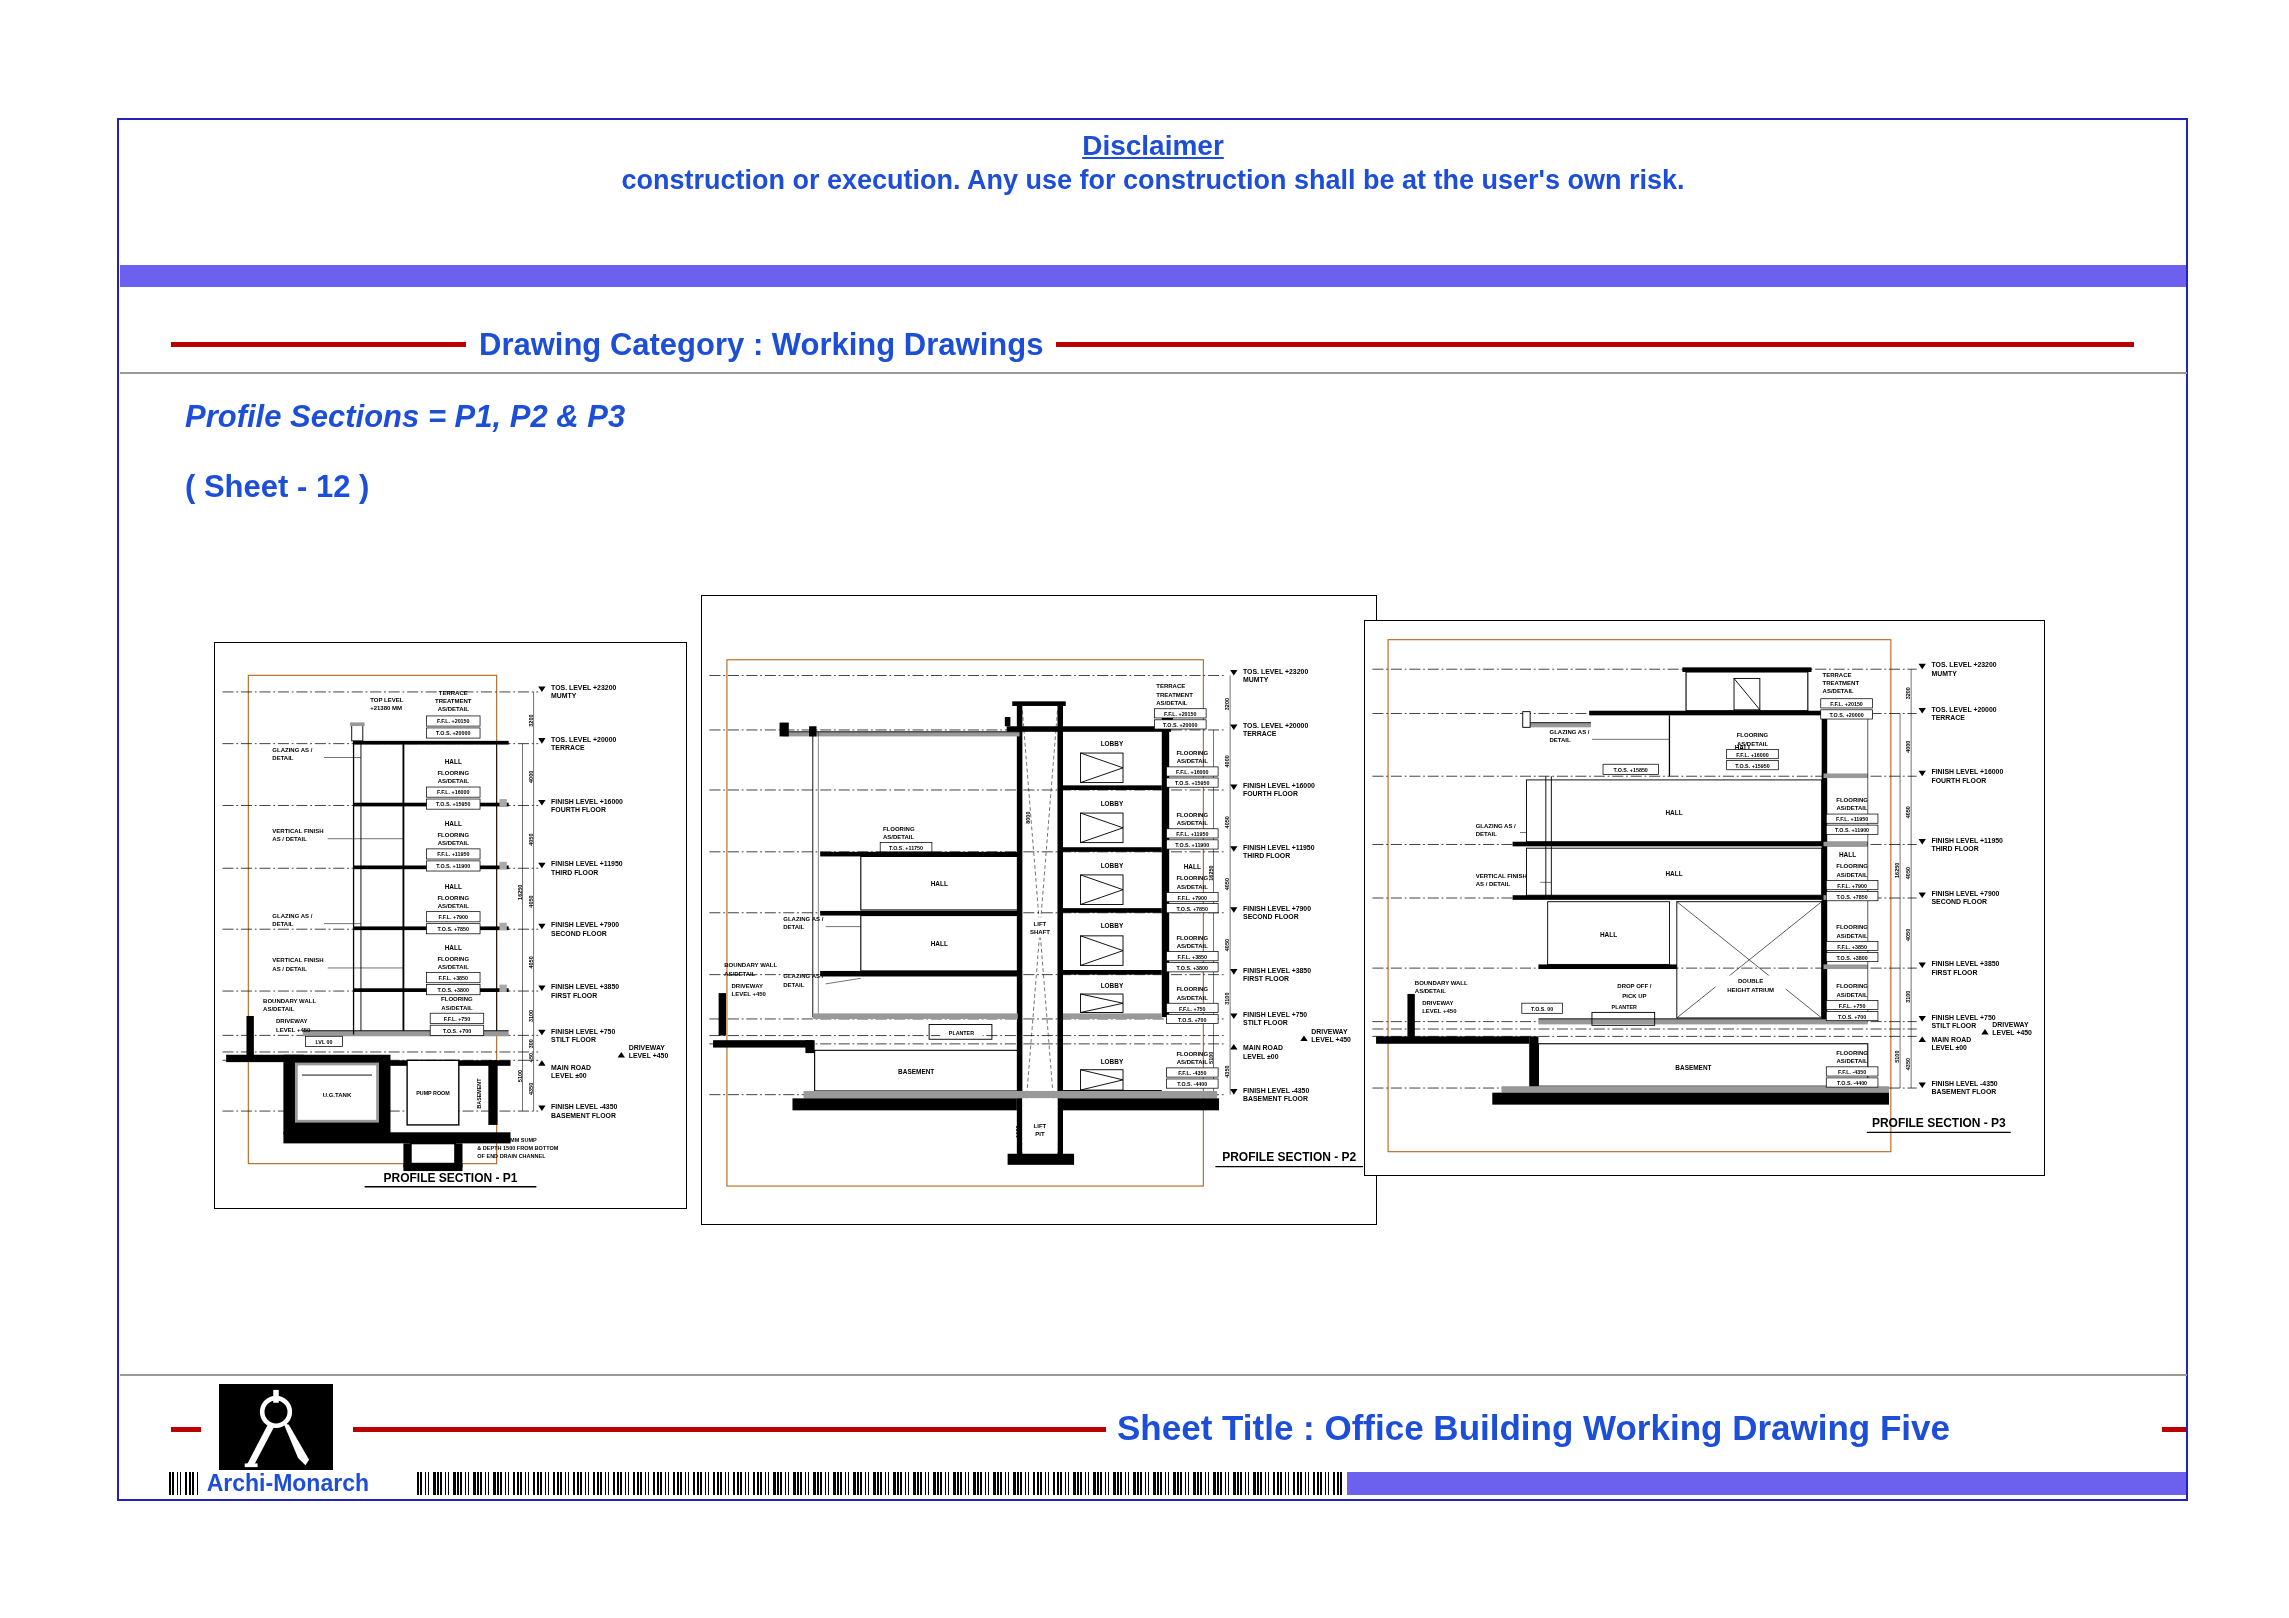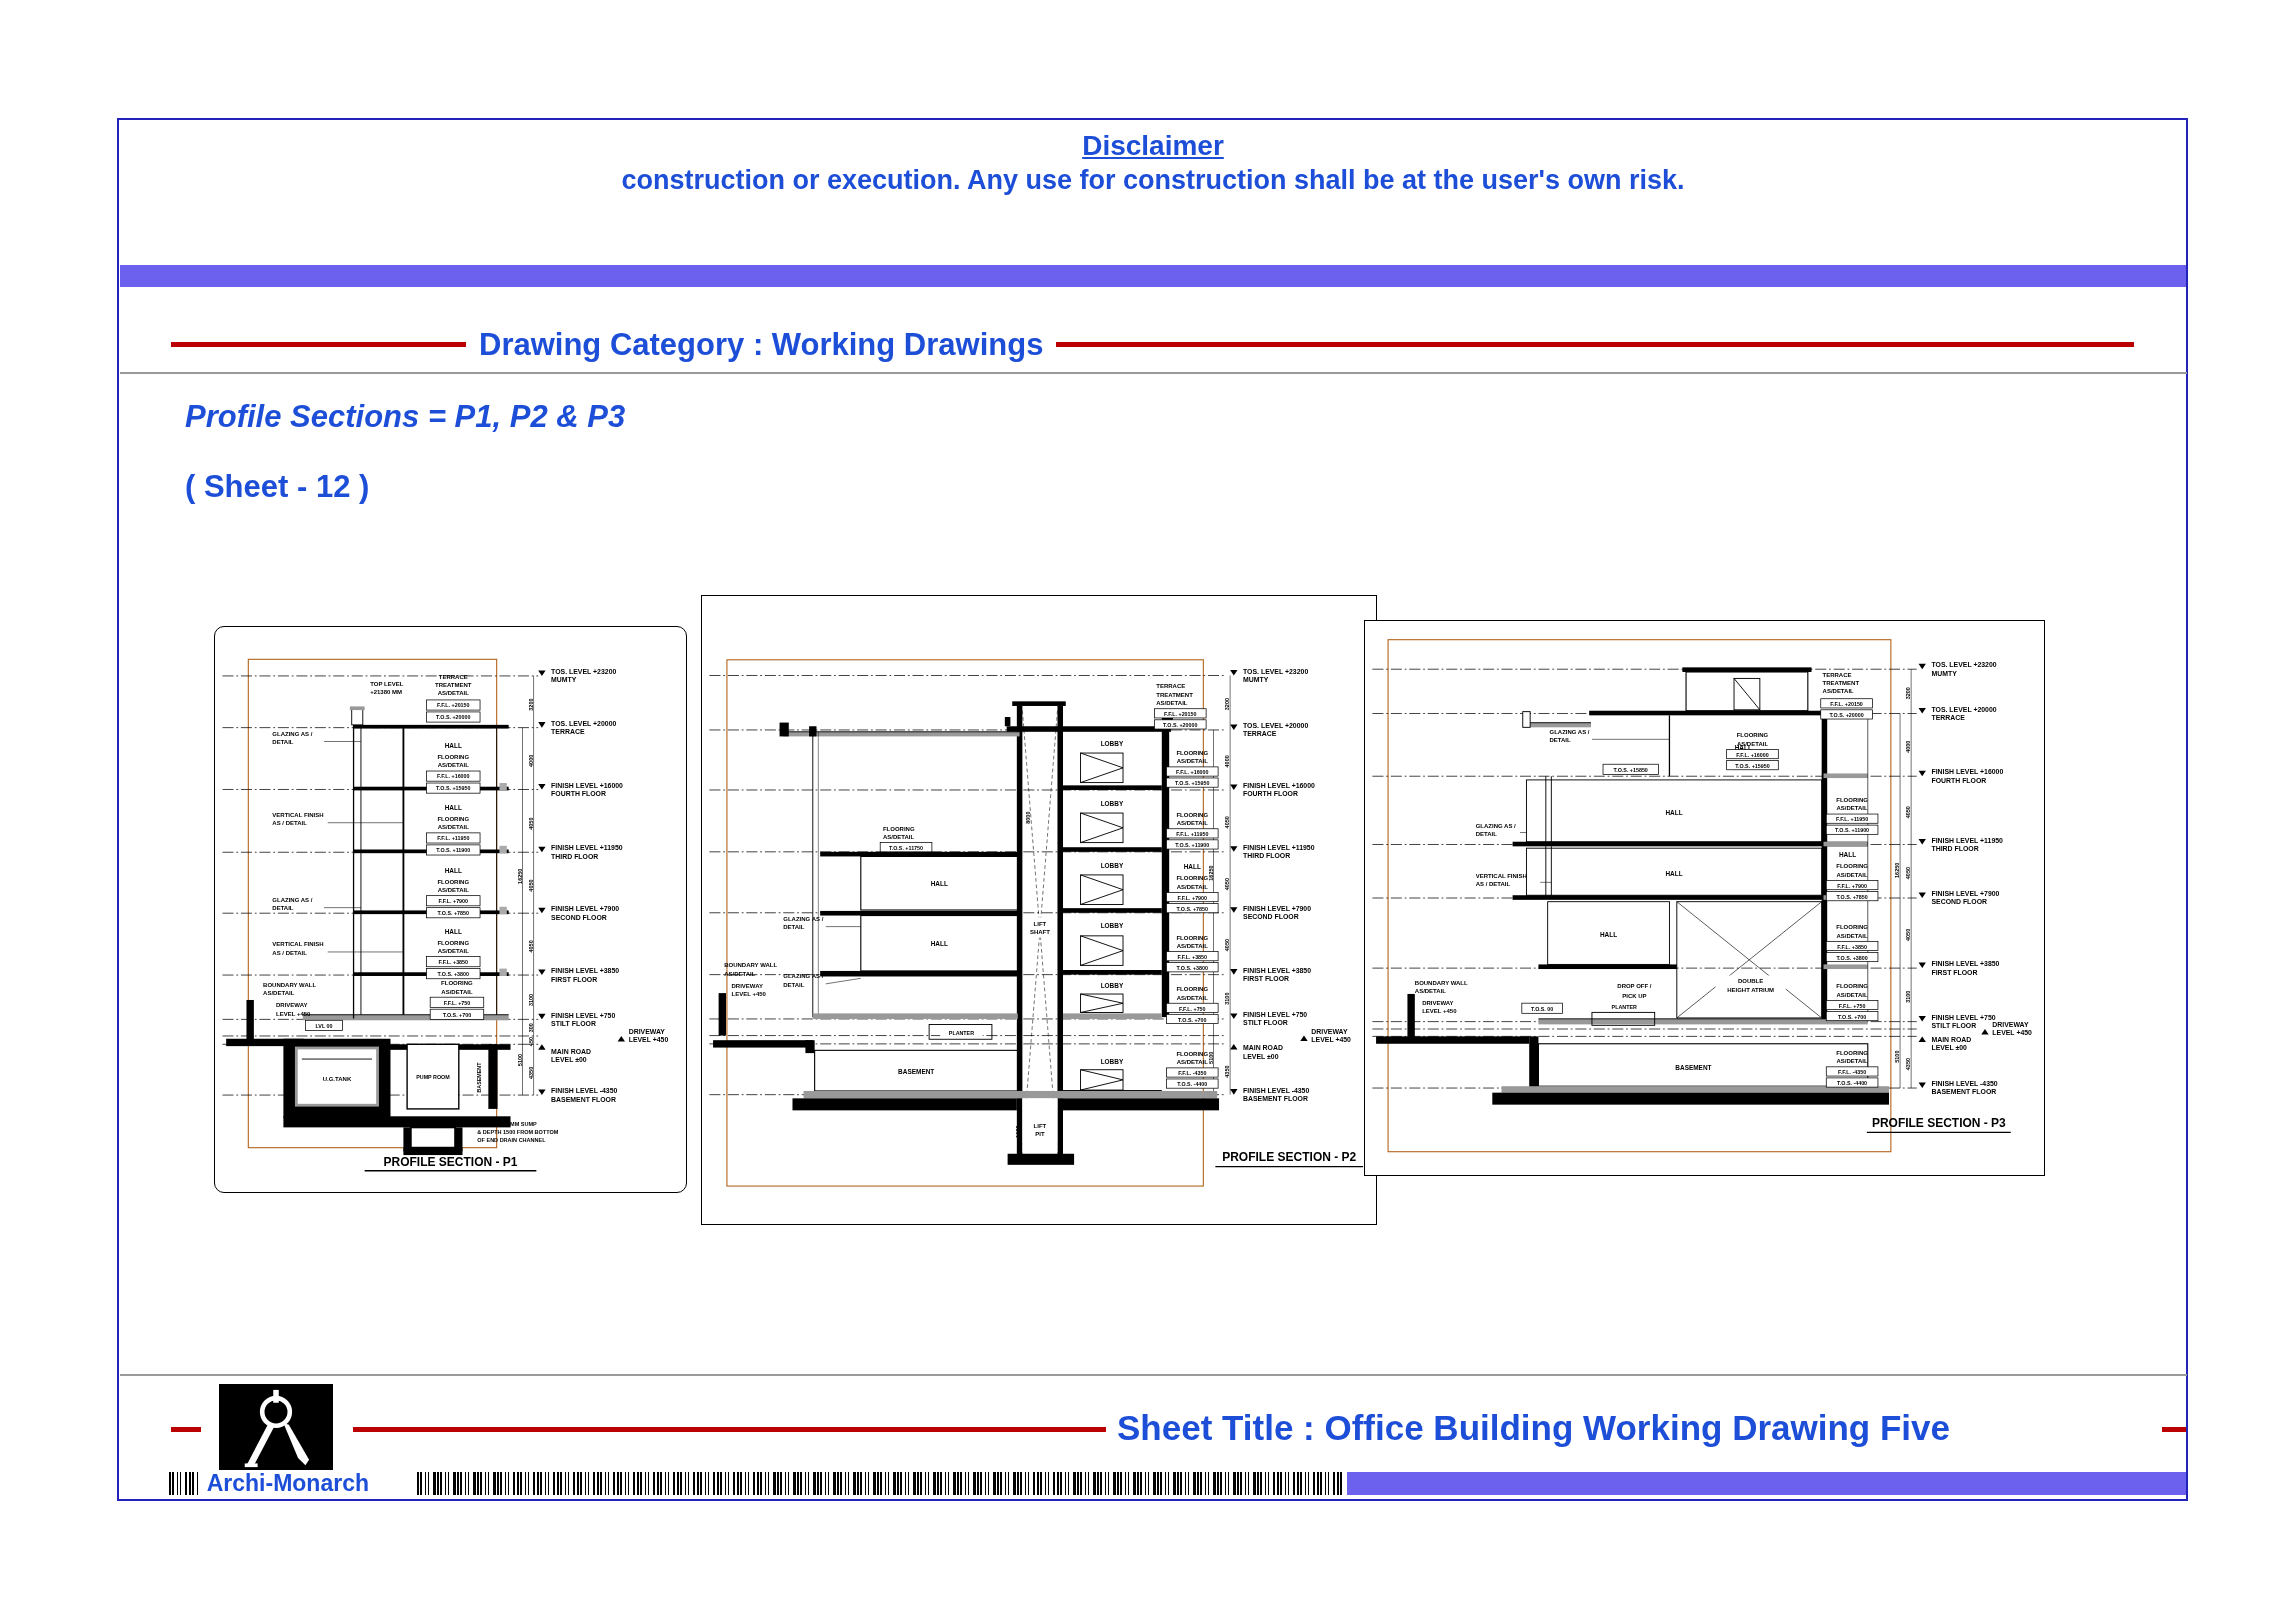--- a/index.html
+++ b/index.html
@@ -58,21 +58,21 @@
   <div class="abs cat-row">
     <div class="redline l1"></div>
     <div class="txt">Drawing Category : Working Drawings</div>
     <div class="redline l2"></div>
   </div>
   <div class="abs gline" style="left:120px;top:372px;width:2067px;"></div>
 
   <div class="abs subtitle" style="left:185px;top:399px;font-style:italic;">Profile Sections = P1, P2 &amp; P3</div>
   <div class="abs subtitle" style="left:185px;top:469px;">( Sheet - 12 )</div>
 
-  <div class="abs panel" style="left:214px;top:626px;width:471px;height:565px;border-radius:10px;">
+  <div class="abs panel" style="left:214px;top:642px;width:471px;height:565px;">
   <svg width="471" height="565" viewBox="0 0 510 612">
     <rect class="orange" x="36" y="35" width="269" height="529"></rect>
     <g>
       <line class="lvl" x1="8" y1="53" x2="350" y2="53"></line>
           <line class="lvl" x1="8" y1="109" x2="350" y2="109"></line>
       <line class="lvl" x1="8" y1="176" x2="350" y2="176"></line>
           <line class="lvl" x1="8" y1="244" x2="350" y2="244"></line>
       <line class="lvl" x1="8" y1="310" x2="350" y2="310"></line>
           <line class="lvl" x1="8" y1="377" x2="350" y2="377"></line>
       <line class="lvl" x1="8" y1="425" x2="350" y2="425"></line>

